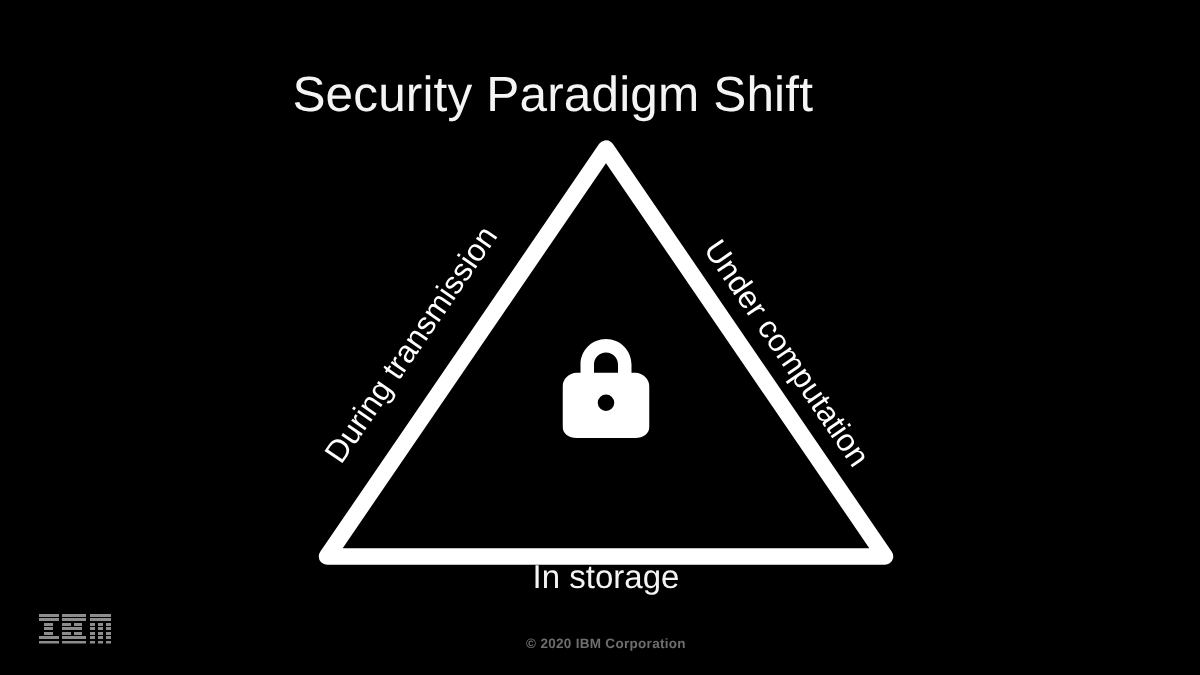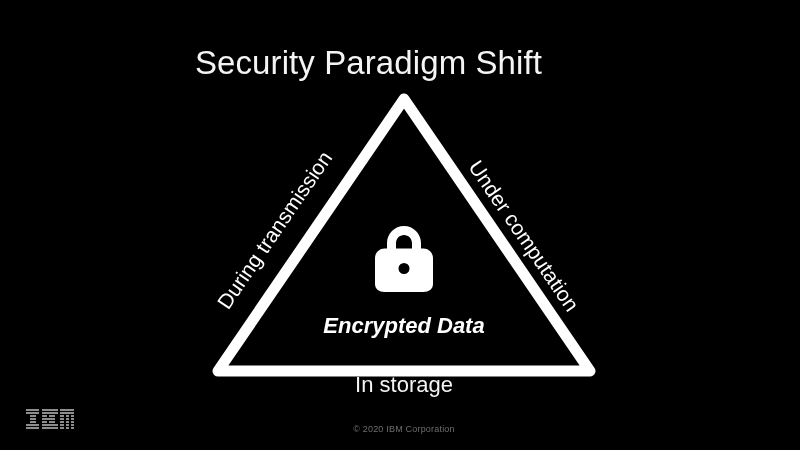--- a/index.html
+++ b/index.html
@@ -115,21 +115,21 @@
 
   
   #copyright {
     position: absolute;
     left: 204px;
     top: 424px;
     width: 400px;
     text-align: center;
     color: #6e6e6e;
     font-size: 9px;
-    font-weight: 400;
+    font-weight: 700;
     white-space: nowrap;
     letter-spacing: 0.2px;
   }
 
   #ibm-logo {
     position: absolute;
     left: 26px;
     top: 409px;
     width: 48px;
     height: 20px;
@@ -154,21 +154,20 @@
     <div class="edge-label" id="label-under-computation">Under computation</div>
 
     <div id="label-in-storage">In storage</div>
 
     <div id="lock-icon">
       <svg viewBox="0 0 58 66" xmlns="http://www.w3.org/2000/svg">
         <path fill="#ffffff" fill-rule="evenodd" d="M29 0C19.6 0 12 7.6 12 17v5.5h-2.5C4.3 22.5 0 26.8 0 32v26c0 5.2 4.3 8 9.5 8h39c5.2 0 9.5-2.8 9.5-8V32c0-5.2-4.3-9.5-9.5-9.5H46V17C46 7.6 38.4 0 29 0zm0 9c4.4 0 8 3.6 8 8v5.5H21V17c0-4.4 3.6-8 8-8zm0 28a5.5 5.5 0 1 1 0 11 5.5 5.5 0 0 1 0-11z"></path>
       </svg>
     </div>
 
-    <div id="label-encrypted-data">Encrypted Data</div>
 
   </div>
 
   <div id="copyright">© 2020 IBM Corporation</div>
 
   <div id="ibm-logo">
     <svg viewBox="0 0 96 40" xmlns="http://www.w3.org/2000/svg" shape-rendering="crispEdges">
       <g fill="#8d8d8d">
 
         <rect x="0" y="0" width="26" height="4"></rect>

